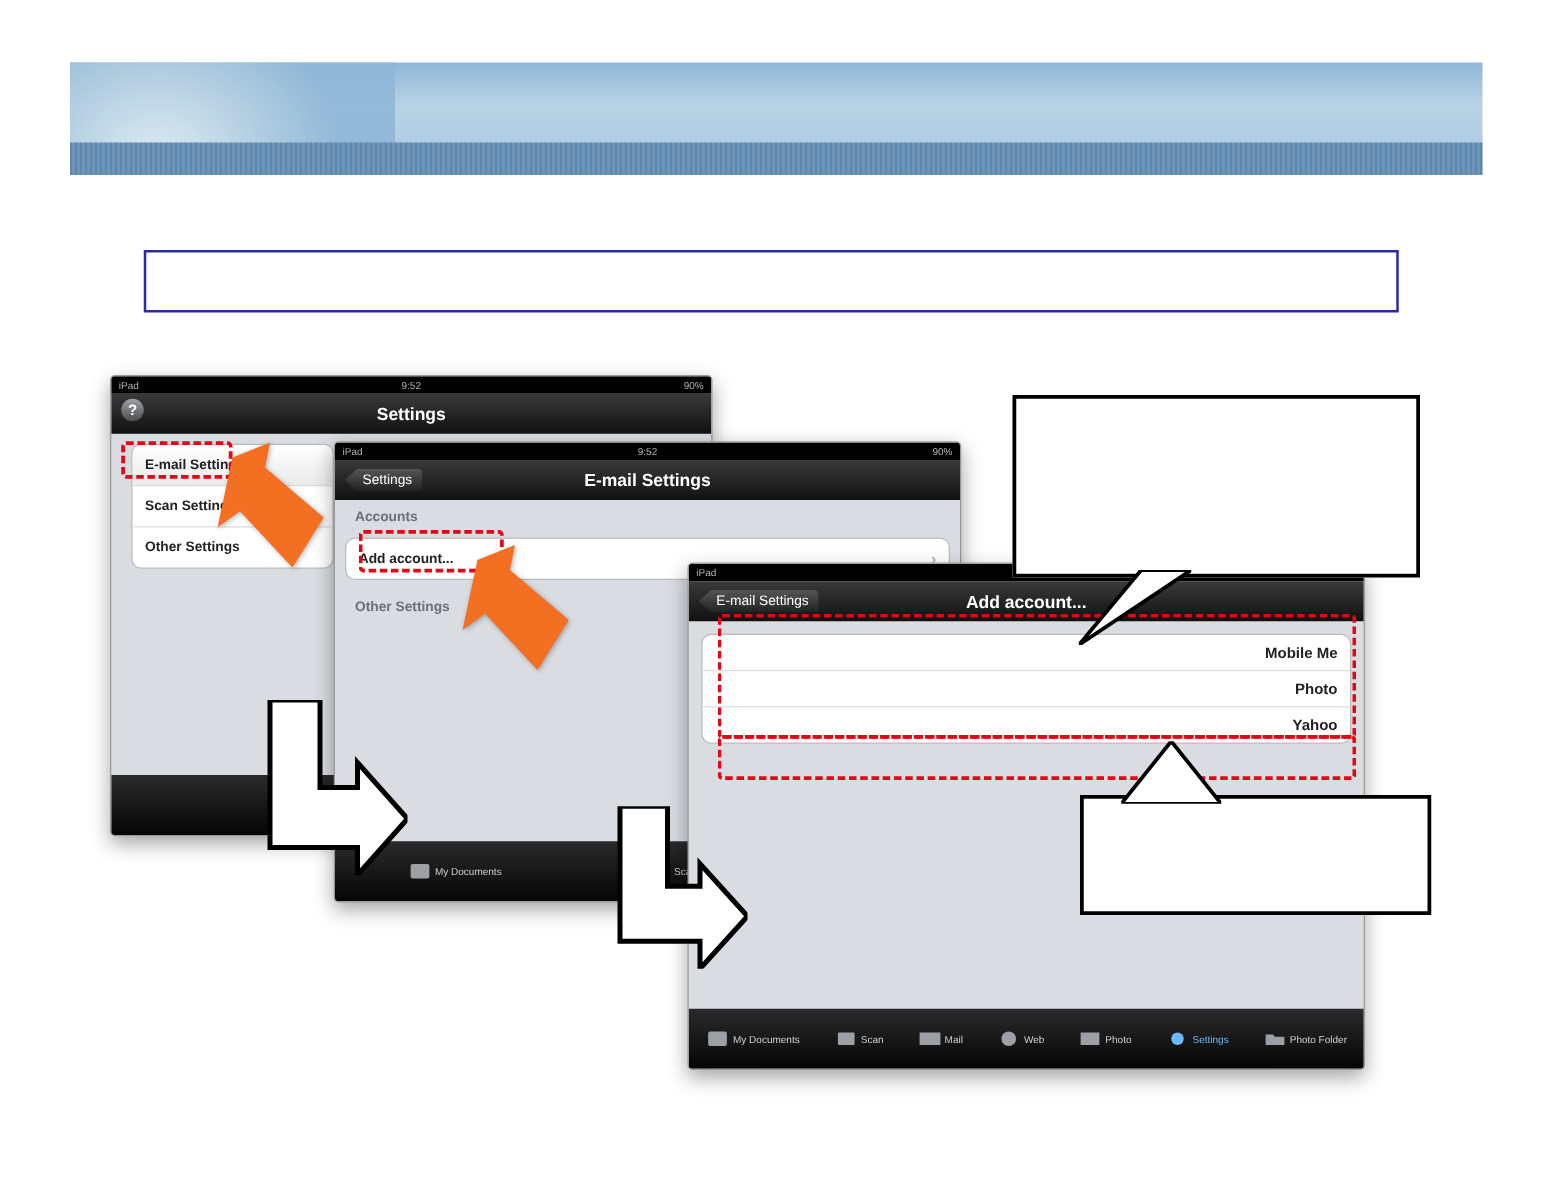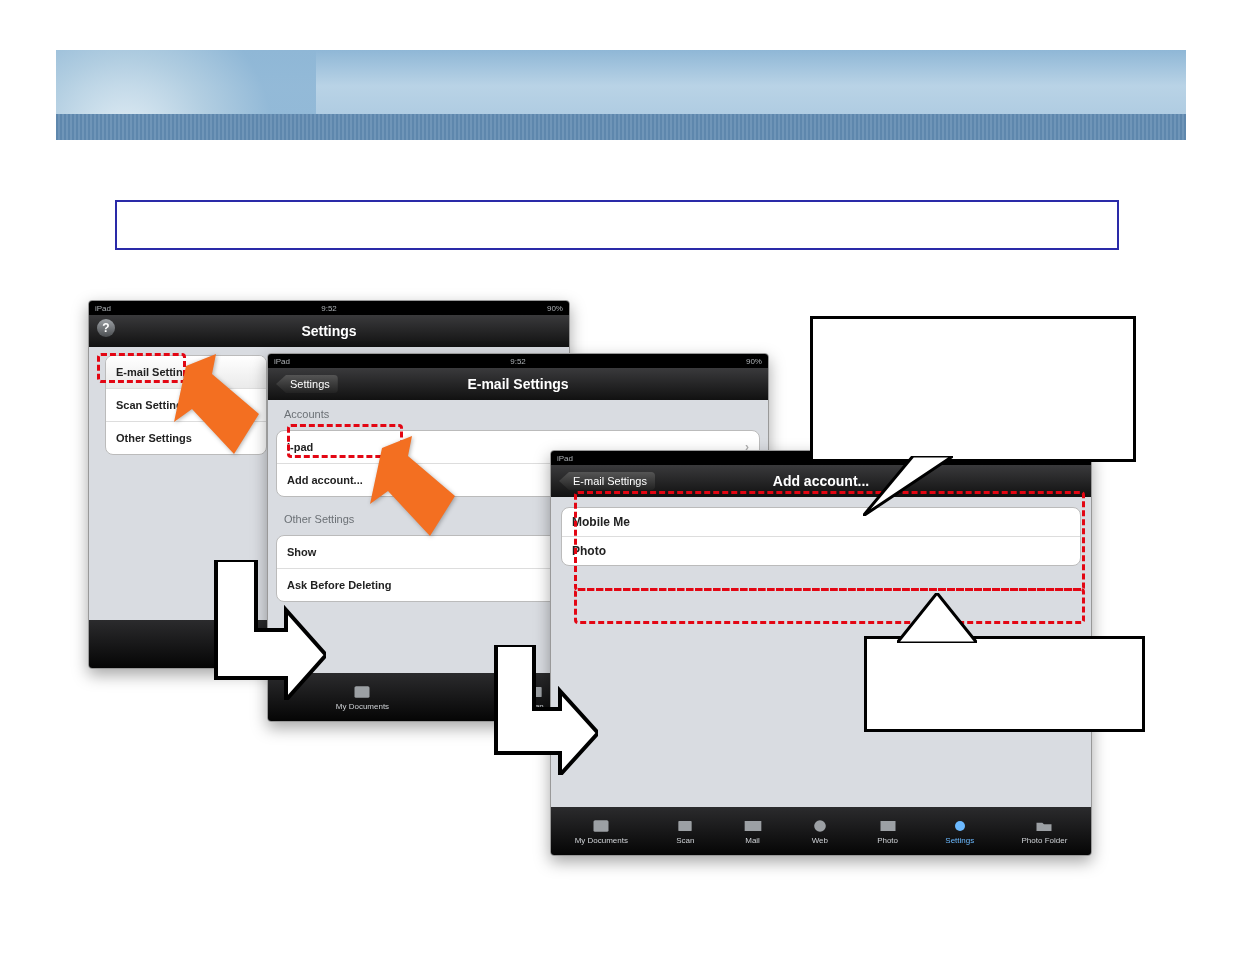--- a/index.html
+++ b/index.html
@@ -23,35 +23,35 @@
     position:relative}
   .nav .back{position:absolute;left:8px;font-size:11px;font-weight:normal;
     background:linear-gradient(to bottom,#555,#222);padding:3px 8px 3px 14px;
     border-radius:4px;clip-path:polygon(10px 0,100% 0,100% 100%,10px 100%,0 50%)}
   .list{background:#fff;margin:8px;border:1px solid #bbb;border-radius:8px;overflow:hidden}
   .cell{height:24px;padding:4px 10px;font-size:11px;font-weight:bold;color:#222;
     border-bottom:1px solid #ddd;display:flex;align-items:center;justify-content:space-between}
   .cell:last-child{border-bottom:none}
   .cell.sel{background:linear-gradient(to bottom,#fff,#eaeaea)}
   .chev{color:#b0b0b0;font-size:12px}
-  .section-hdr{font-size:11px;color:#6b7075;font-weight:normal;padding:8px 16px 2px}
+  .section-hdr{font-size:11px;color:#6b7075;font-weight:bold;padding:8px 16px 2px}
   .tabbar{position:absolute;bottom:0;left:0;width:100%;height:48px;
     background:linear-gradient(to bottom,#2b2b2d,#050505);display:flex;
     justify-content:space-around;align-items:center}
-  .tab{display:flex;flex-direction:column;align-items:center;color:#cfd2d6;font-size:8px;gap:2px}
+  .tab{display:flex;flex-direction:row;align-items:center;color:#cfd2d6;font-size:8px;gap:2px}
   .tab.act{color:#6bb9ff}
   .tab svg{width:20px;height:16px}
   
   #scr1{top:300px;left:88px;height:367px}
   #scr1 .sidebar{position:absolute;top:46px;left:8px;width:160px}
   
   #scr2{top:353px;left:267px;height:367px;width:500px}
   
   #scr3{top:450px;left:550px;height:404px;width:540px}
-  #scr3 .list .cell{justify-content:flex-start;font-weight:bold;font-size:12px;height:20px}
+  #scr3 .list .cell{justify-content:flex-end;font-weight:bold;font-size:12px;height:20px}
   
   .hl{position:absolute;border:3px dashed #e30613;border-radius:4px;pointer-events:none}
   
   .ptr{position:absolute;pointer-events:none}
   .ptr svg{display:block;filter:drop-shadow(1px 1px 2px rgba(0,0,0,.3))}
   
   .larrow{position:absolute;pointer-events:none}
   .larrow svg{display:block}
   
   .callout{position:absolute;background:#fff;border:3px solid #000}
@@ -108,37 +108,25 @@
     <span>9:52</span>
     <span>90%</span>
   </div>
   <div class="nav">
     <div class="back">Settings</div>
     <span>E-mail Settings</span>
   </div>
   <div class="section-hdr">Accounts</div>
   <div class="list">
     <div class="cell">
-      <span>i-pad</span>
-      <span class="chev">›</span>
-    </div>
-    <div class="cell">
       <span>Add account...</span>
       <span class="chev">›</span>
     </div>
   </div>
   <div class="section-hdr">Other Settings</div>
-  <div class="list">
-    <div class="cell">
-      <span>Show</span>
-    </div>
-    <div class="cell">
-      <span>Ask Before Deleting</span>
-    </div>
-  </div>
   <div class="tabbar">
     <div class="tab">
       <svg viewBox="0 0 24 18">
             <rect x="3" y="2" width="18" height="14" rx="2" fill="#9ca0a4"></rect>
           </svg>
       <span>My Documents</span>
     </div>
     <div class="tab">
       <svg viewBox="0 0 24 18">
             <rect x="4" y="3" width="16" height="12" rx="1" fill="#9ca0a4"></rect>
@@ -164,20 +152,23 @@
     <div class="back">E-mail Settings</div>
     <span>Add account...</span>
   </div>
   <div class="list" style="margin:10px">
     <div class="cell">
           <span>Mobile Me</span>
         </div>
     <div class="cell">
           <span>Photo</span>
         </div>
+    <div class="cell">
+          <span>Yahoo</span>
+        </div>
   </div>
   <div class="tabbar">
     <div class="tab">
           <svg viewBox="0 0 24 18">
             <rect x="3" y="2" width="18" height="14" rx="2" fill="#9ca0a4"></rect>
           </svg>
           <span>My Documents</span>
         </div>
     <div class="tab">
           <svg viewBox="0 0 24 18">

